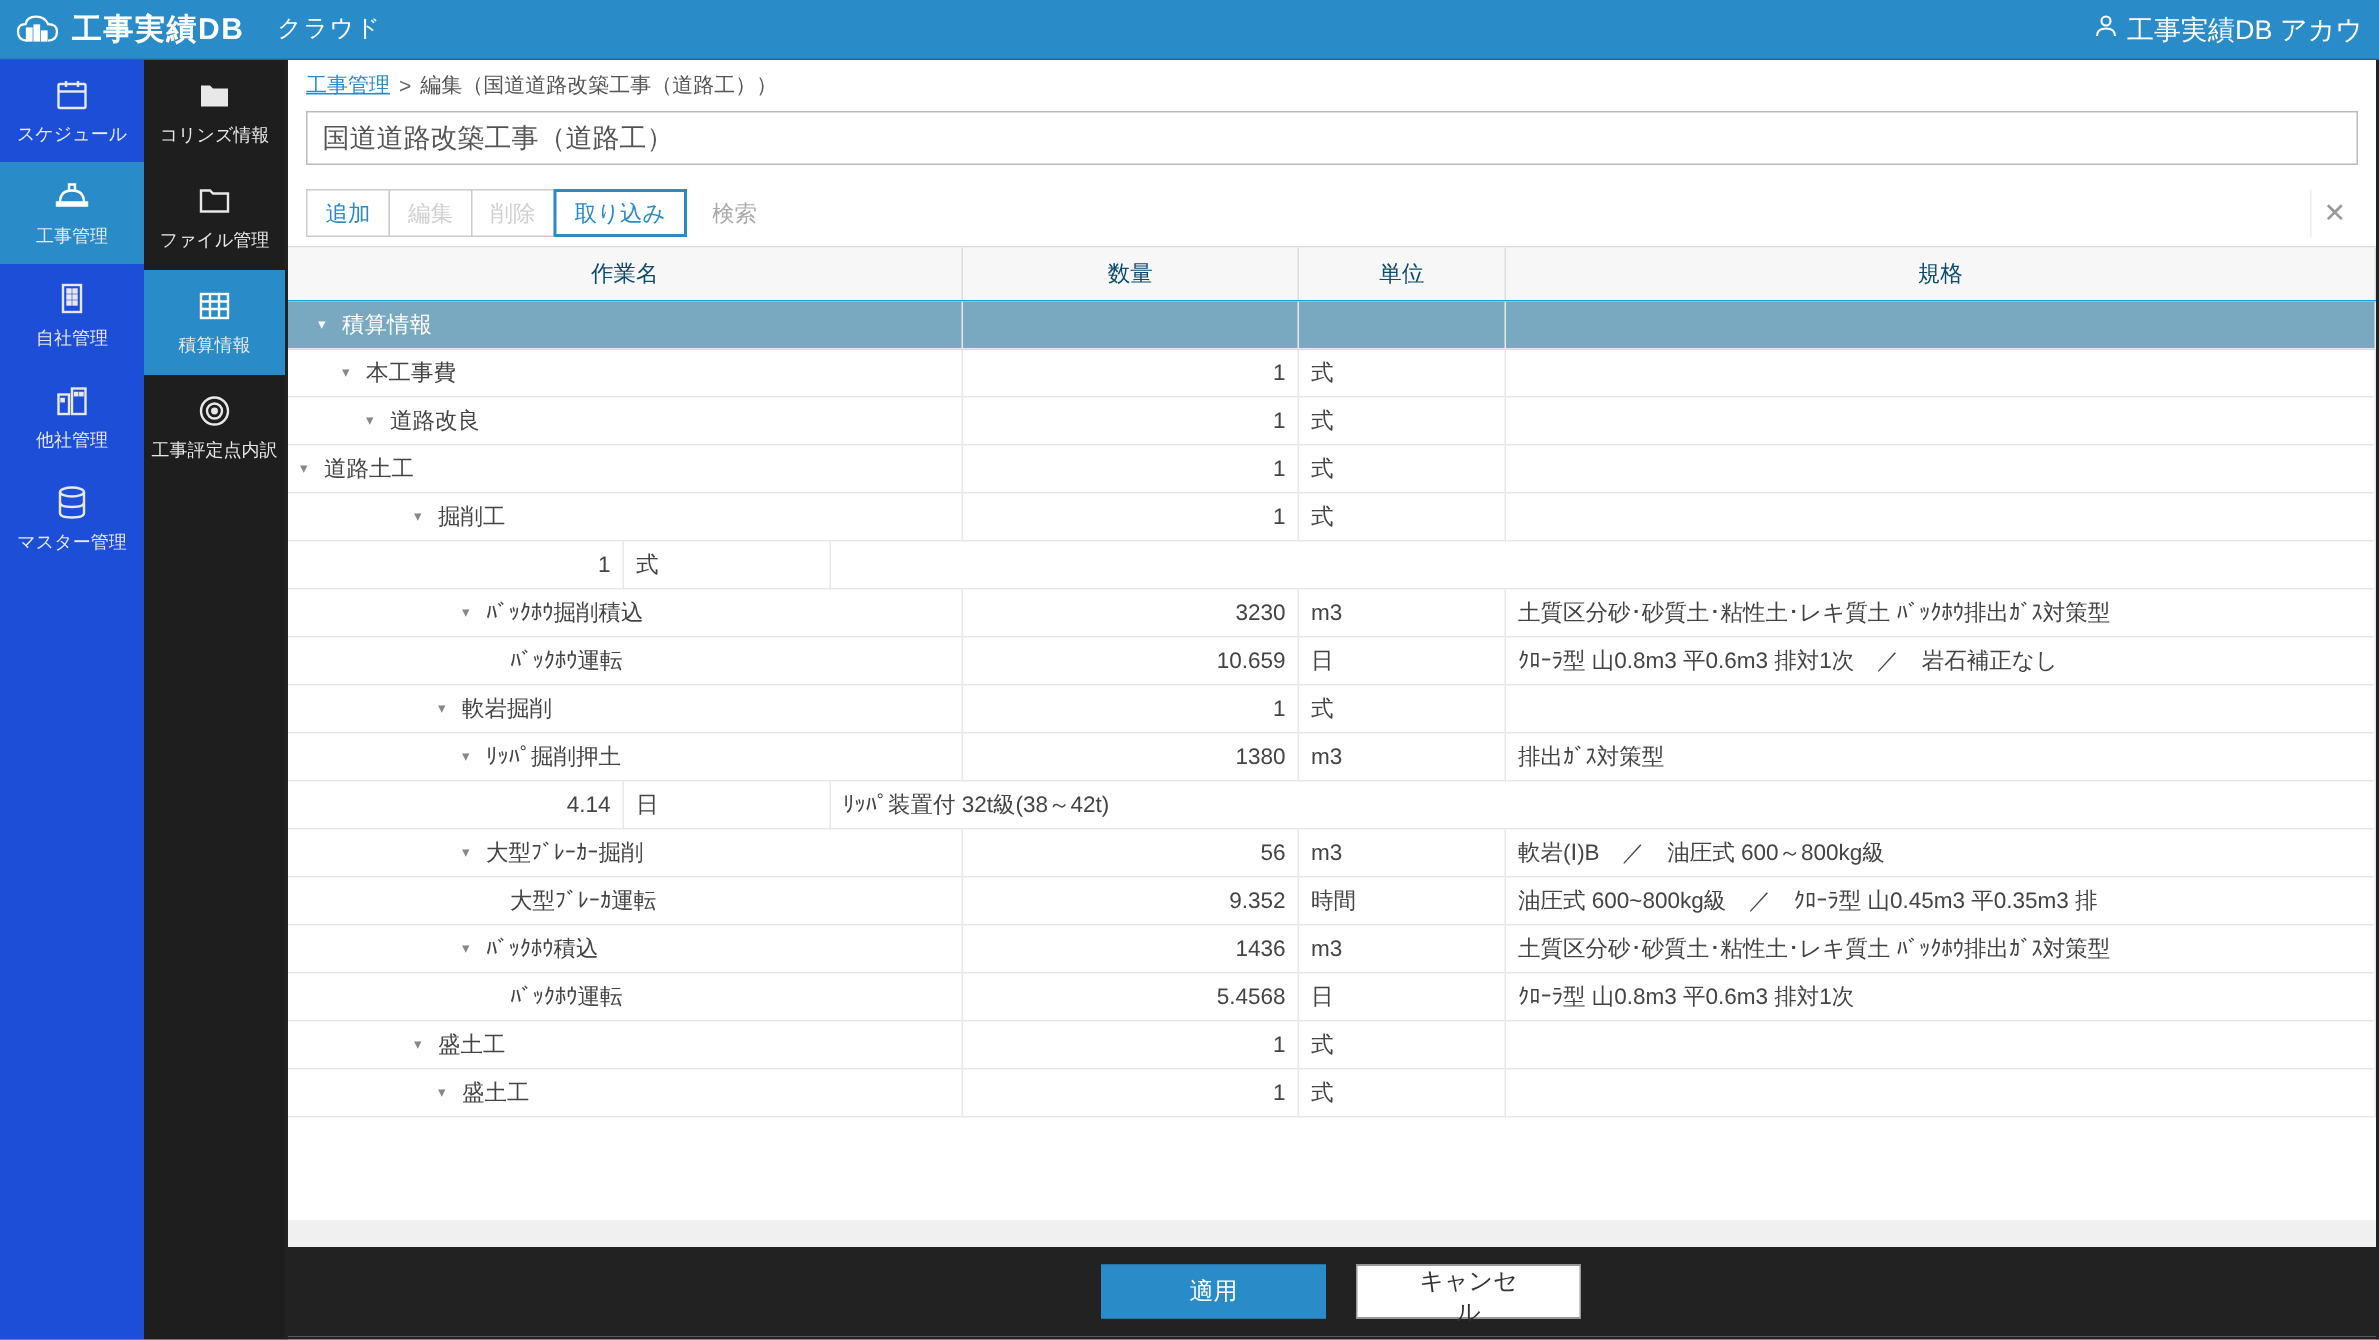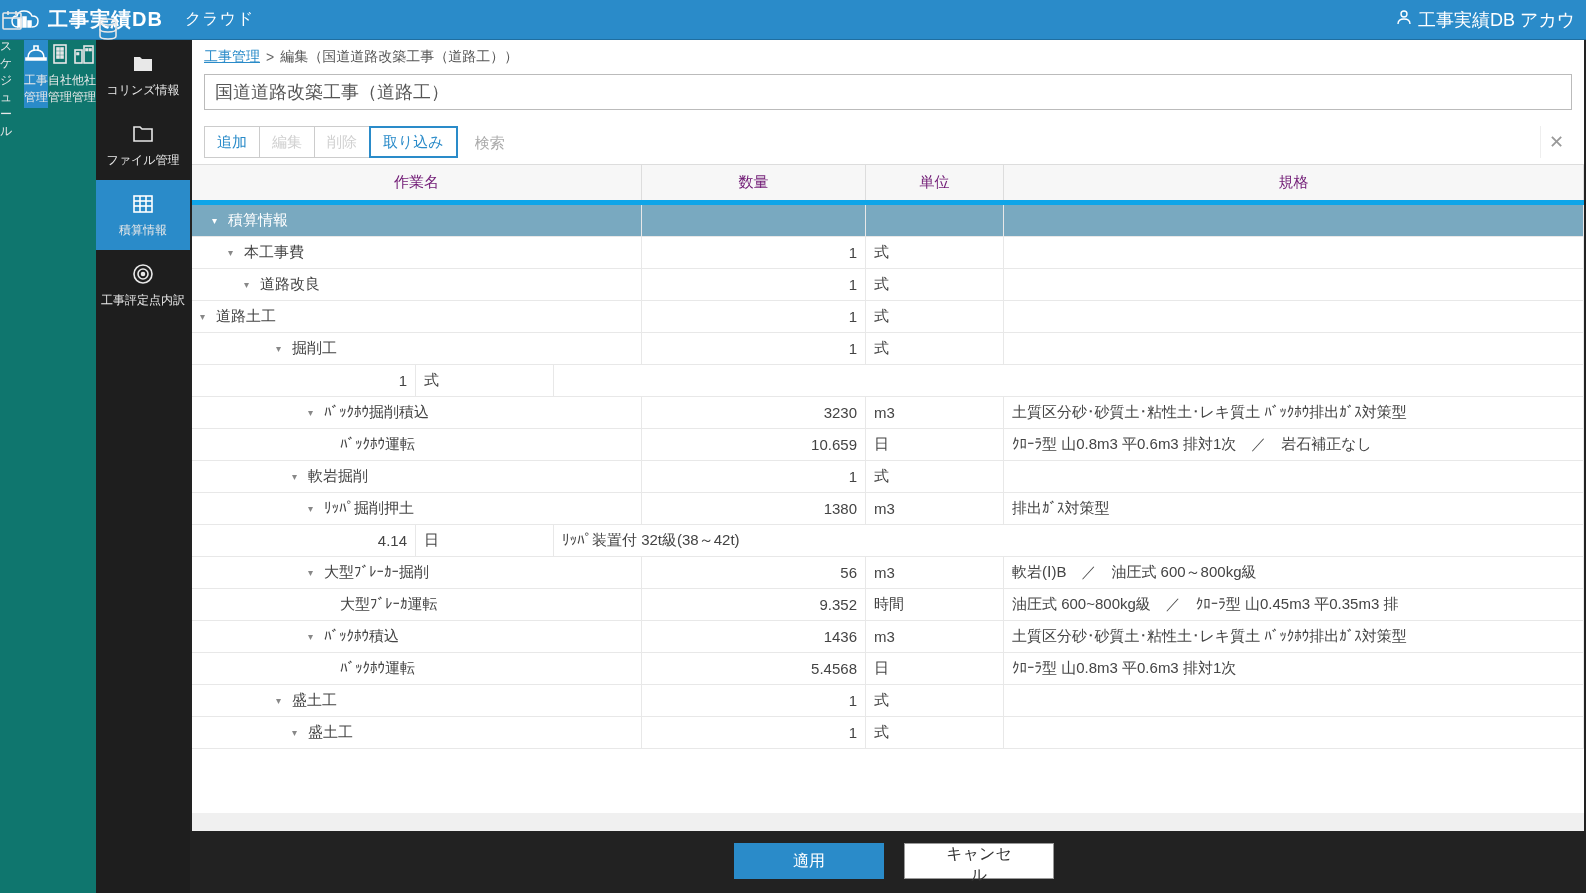--- a/index.html
+++ b/index.html
@@ -25,24 +25,24 @@
 }
 .logo-wrap { display: flex; align-items: center; gap: 6px; }
 .logo-icon svg { display: block; }
 .logo-title { font-size: 20px; font-weight: 700; letter-spacing: 1px; }
 .logo-sub { font-size: 16px; margin-left: 16px; letter-spacing: 1px; }
 .topbar-spacer { flex: 1; }
 .account { display: flex; align-items: center; gap: 6px; font-size: 18px; max-width: 180px; white-space: nowrap; overflow: hidden; text-overflow: ellipsis; cursor: pointer; }
 .main-wrap { flex: 1; display: flex; min-height: 0; }
 .sidebar-left {
   width: 96px;
-  background: #0f766e;
+  background: #1d4ed8;
   color: #e8e8e8;
   display: flex;
-  flex-direction: row;
+  flex-direction: column;
 }
 .sidebar-item {
   height: 68px;
   display: flex;
   flex-direction: column;
   align-items: center;
   justify-content: center;
   gap: 6px;
   cursor: pointer;
   font-size: 12px;
@@ -128,23 +128,23 @@
 .grid-wrap {
   flex: 1;
   min-height: 0;
   display: flex;
   flex-direction: column;
   overflow: hidden;
 }
 .grid-header {
   display: flex;
   background: #f7f7f7;
-  border-bottom: 5px solid #0ea5e9;
+  border-bottom: 1px solid #0ea5e9;
   font-size: 15px;
-  color: #701a75;
+  color: #0c4a6e;
 }
 .grid-header-cell {
   border-right: 1px solid #ddd;
   padding: 8px;
   text-align: center;
   font-weight: 500;
 }
 .col-name { flex: 0 0 450px; }
 .col-qty { flex: 0 0 224px; }
 .col-unit { flex: 0 0 138px; }

